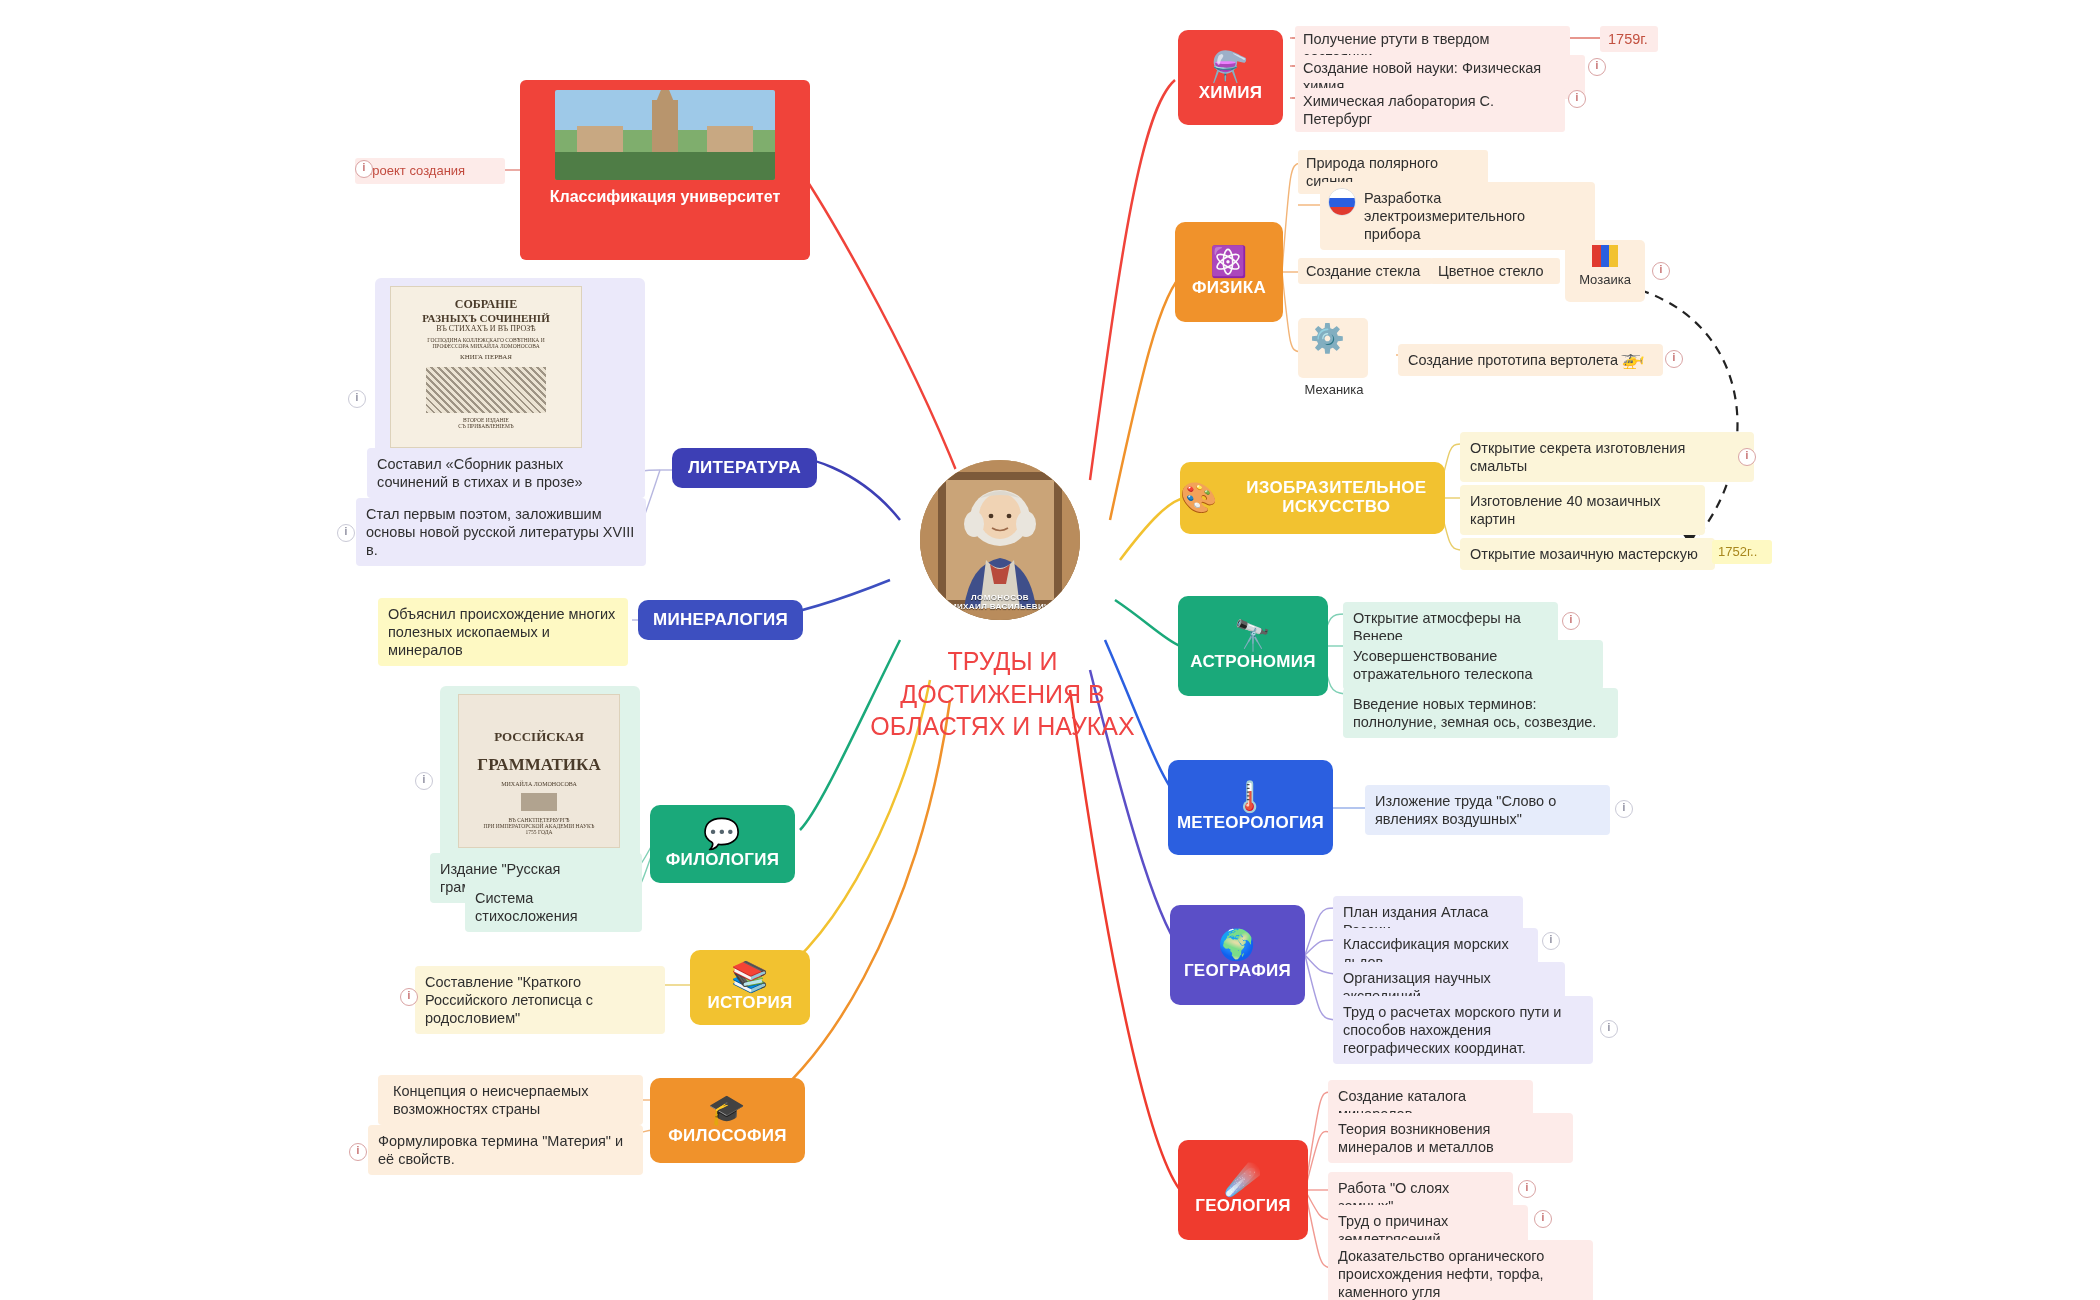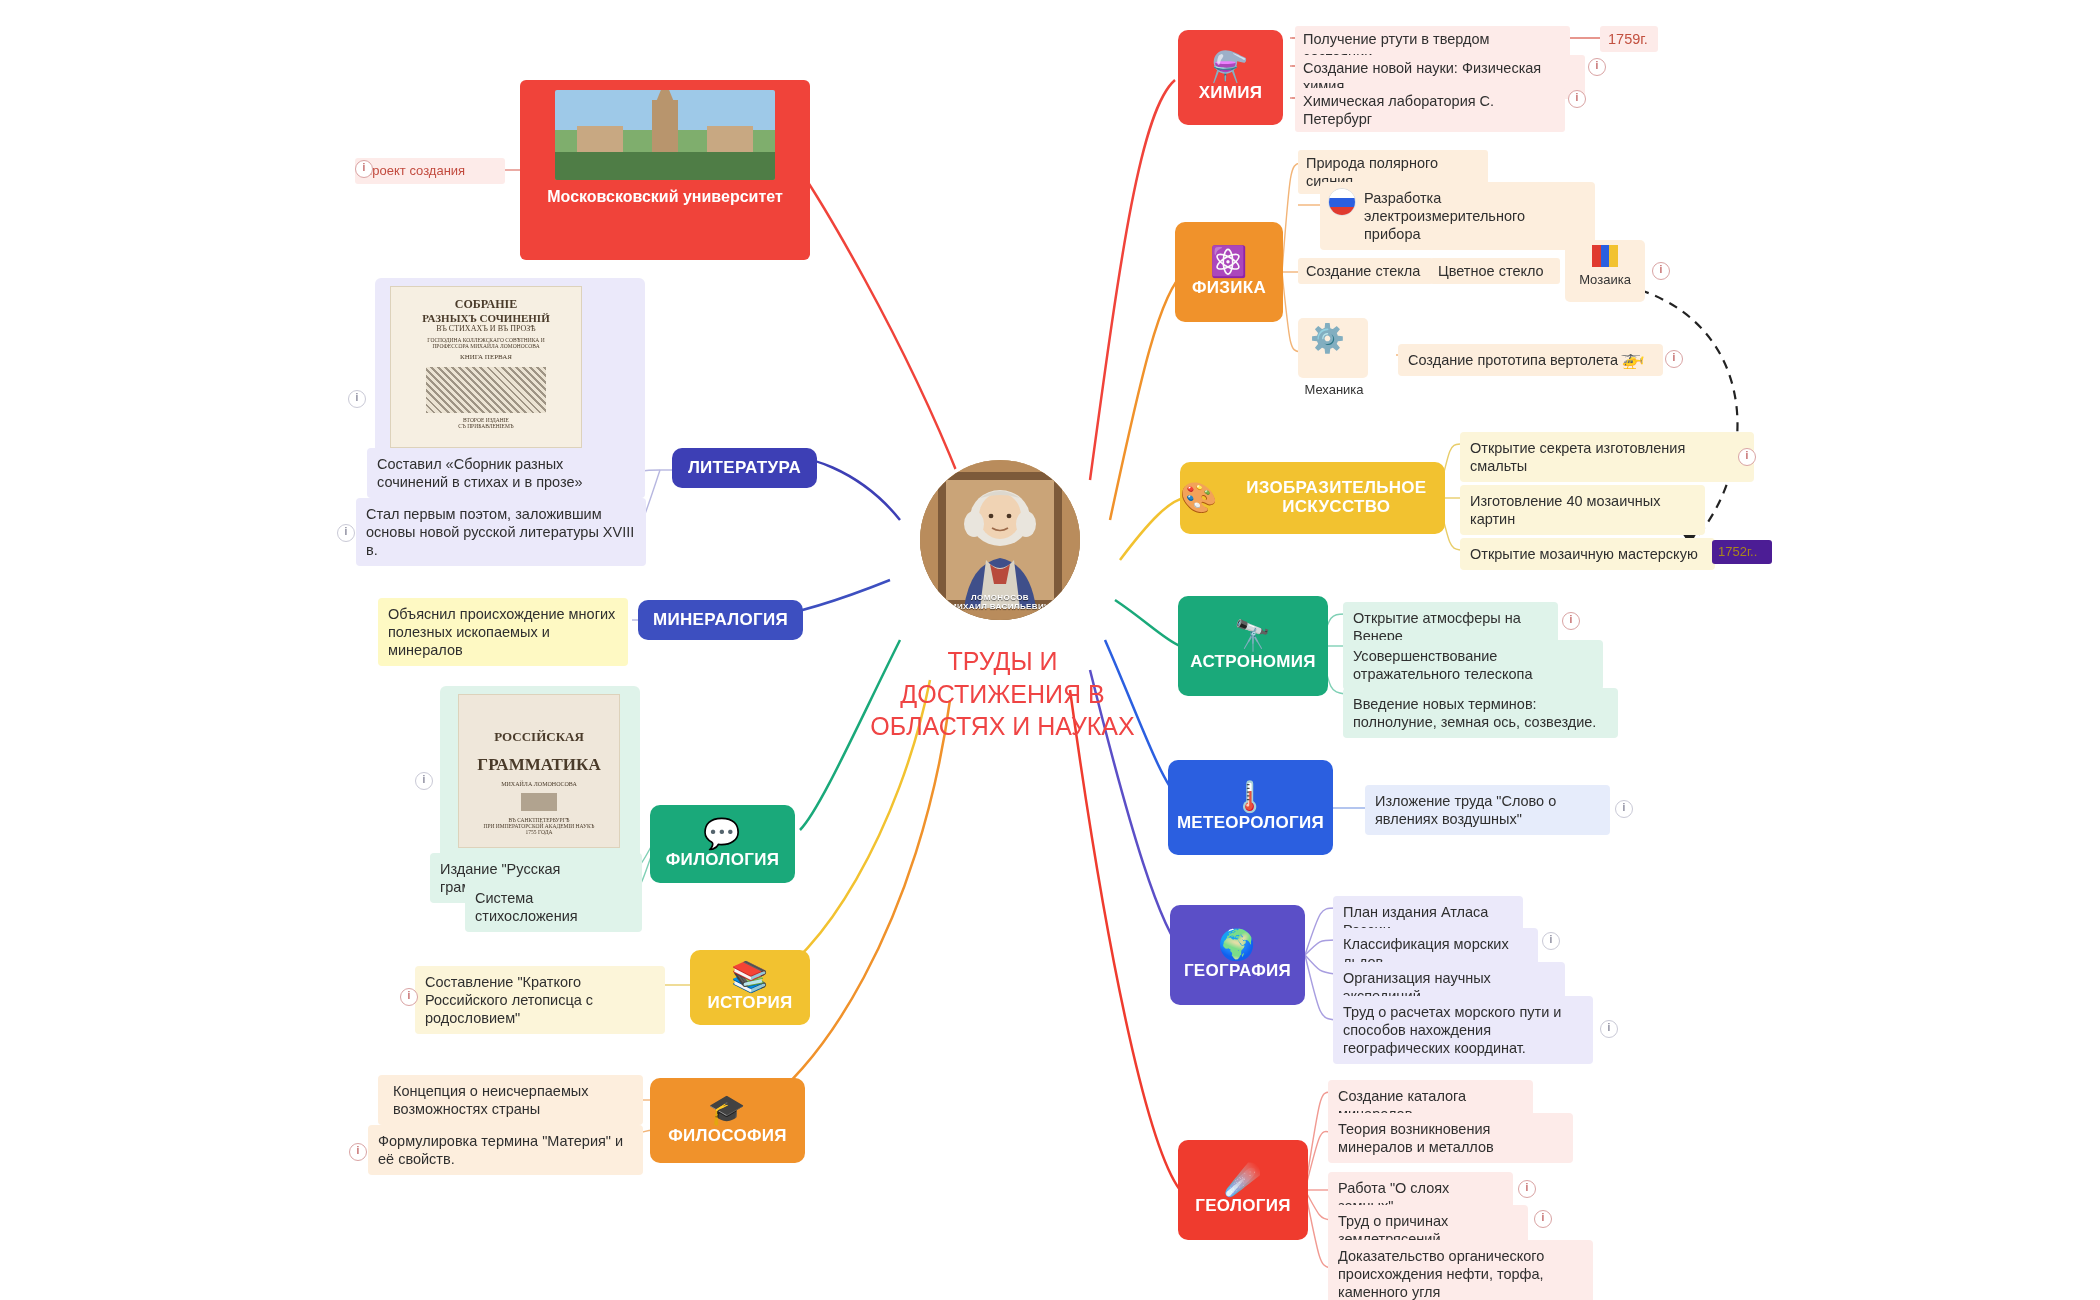--- a/index.html
+++ b/index.html
@@ -196,21 +196,21 @@
   <div class="center-title" style="left:860px;top:645px;width:285px;">ТРУДЫ И ДОСТИЖЕНИЯ В ОБЛАСТЯХ И НАУКАХ</div>
 
   <div class="uni-card" style="left:520px;top:80px;width:290px;height:180px;">
     <div class="uni-photo">
       <div class="spire"></div>
         <div class="tower"></div>
       <div class="wingL"></div>
         <div class="wingR"></div>
       <div class="ground"></div>
     </div>
-    <div class="uni-title">Московсковский университет</div>
+    <div class="uni-title">Классификация университет</div>
   </div>
   <div class="leaf line" style="position:absolute;left:355px;top:158px;width:150px;background:#fdebe9;color:#c24b3f;font-size:13px;padding:5px 8px;">
     <span>Проект создания</span>
   </div>
   <div class="badge" style="left:355px;top:160px;">i</div>
 
   <div class="node" style="left:375px;top:278px;width:270px;height:180px;background:#ebe9fa;border-radius:6px;"></div>
   <div class="bookpage" style="left:390px;top:286px;width:190px;height:160px;">
     <div class="bt" style="font-size:12px;font-weight:bold;margin-top:10px;">СОБРАНІЕ</div>
     <div class="bt" style="font-size:11px;font-weight:bold;">РАЗНЫХЪ СОЧИНЕНІЙ</div>
@@ -353,21 +353,21 @@
   <div class="leaf" style="position:absolute;left:1460px;top:432px;width:294px;background:#fcf5d9;">
     <span>Открытие секрета изготовления смальты</span>
   </div>
   <div class="badge" style="left:1738px;top:448px;">i</div>
   <div class="leaf" style="position:absolute;left:1460px;top:485px;width:245px;background:#fcf5d9;">
     <span>Изготовление 40 мозаичных картин</span>
   </div>
   <div class="leaf" style="position:absolute;left:1460px;top:538px;width:255px;background:#fcf5d9;">
     <span>Открытие мозаичную мастерскую</span>
   </div>
-  <div class="leaf line" style="position:absolute;left:1712px;top:540px;width:60px;background:#4c1d95;padding:4px 6px;color:#a8871c;font-size:13px;">
+  <div class="leaf line" style="position:absolute;left:1712px;top:540px;width:60px;background:#fef9c3;padding:4px 6px;color:#a8871c;font-size:13px;">
     <span>1752г..</span>
   </div>
 
   <div class="node branch" style="left:1178px;top:596px;width:150px;height:100px;background:#1aa97a;">
     <div class="ico">🔭</div>
     <div class="lbl">АСТРОНОМИЯ</div>
   </div>
   <div class="leaf" style="position:absolute;left:1343px;top:602px;width:215px;background:#dff3ea;">
     <span>Открытие атмосферы на Венере</span>
   </div>

